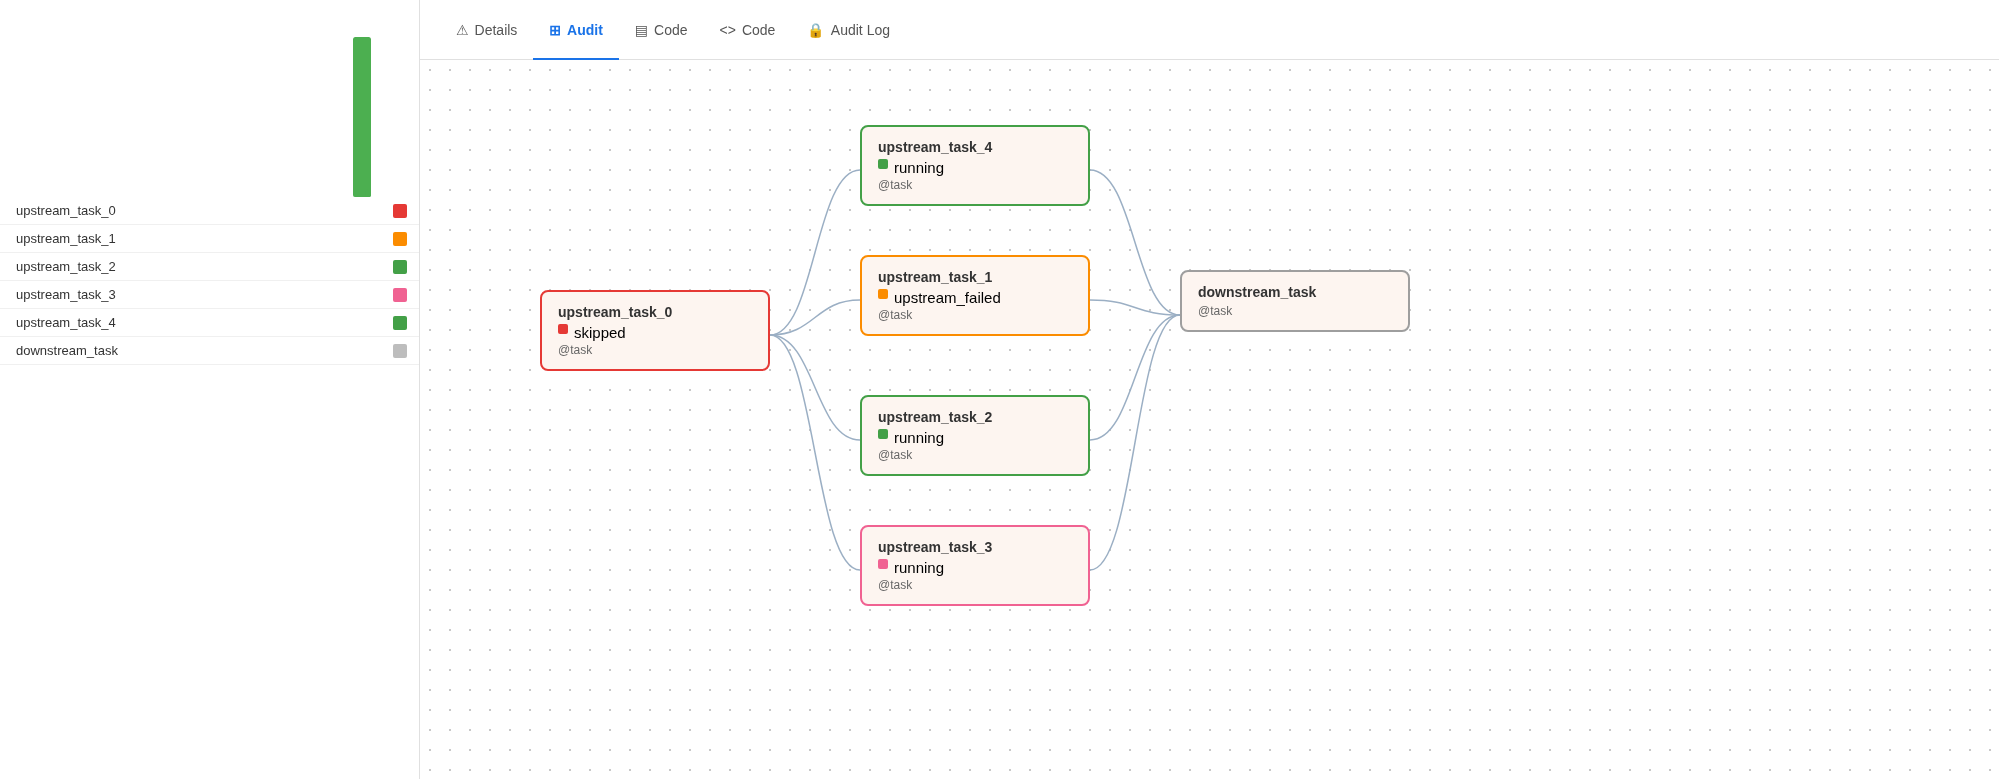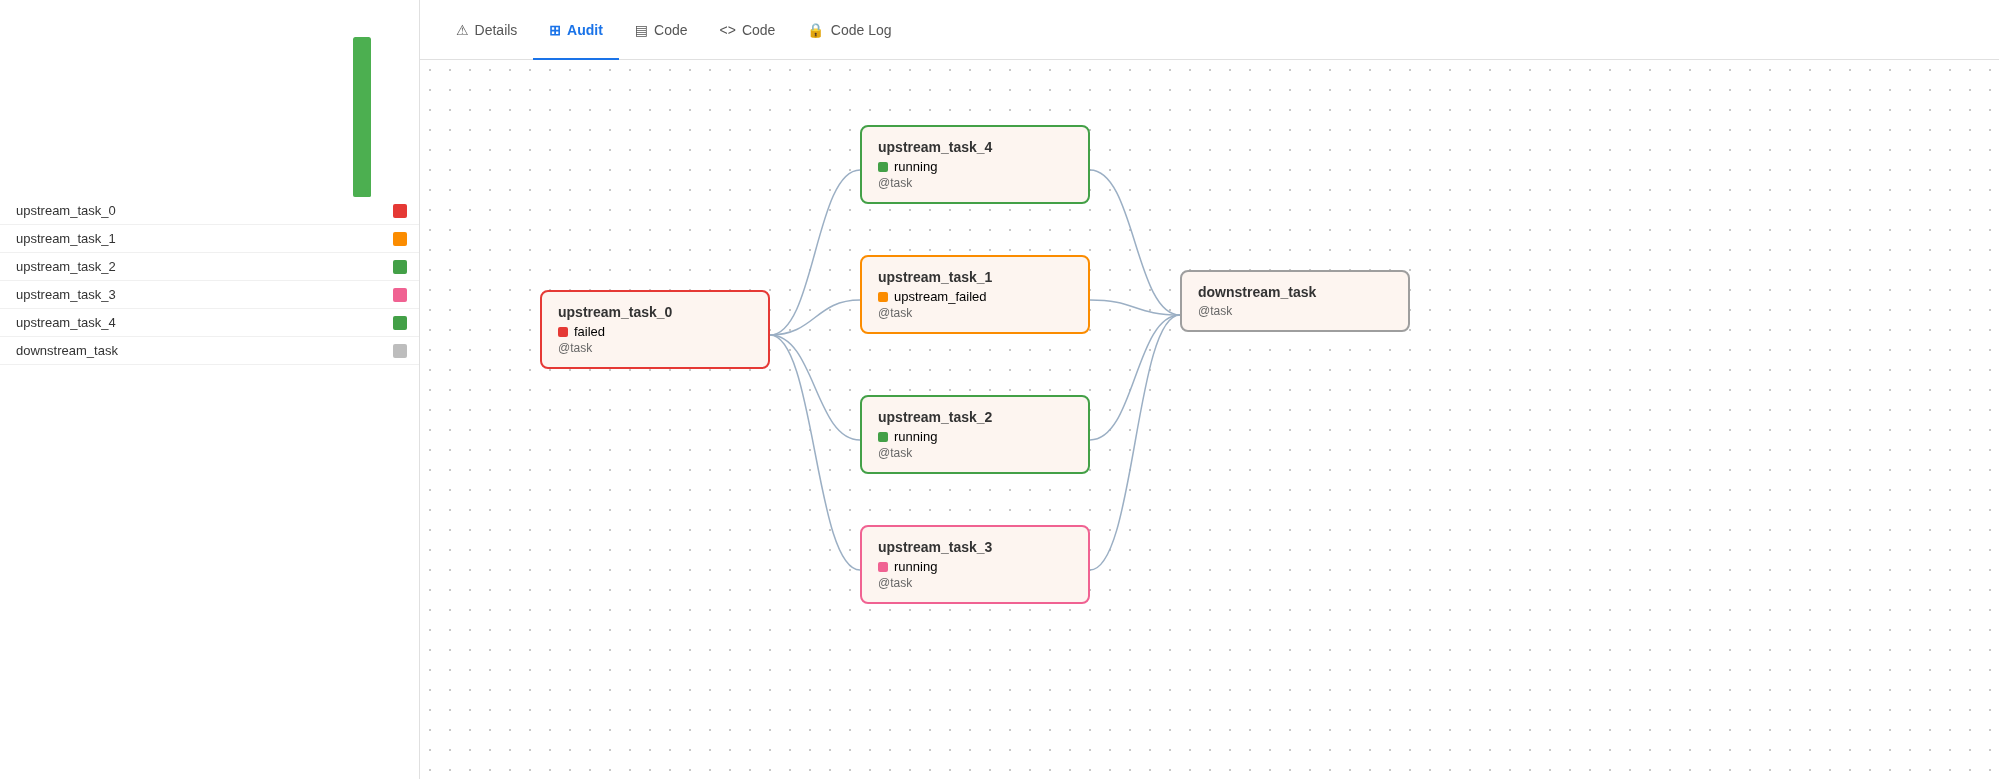--- a/index.html
+++ b/index.html
@@ -175,23 +175,22 @@
 
     .task-node-title {
       font-size: 14px;
       font-weight: 600;
       color: #333;
       margin-bottom: 4px;
     }
 
     .task-node-status {
       display: flex;
-      align-items: center;
       gap: 6px;
-      font-size: 13px;
+      font-size: 15px;
       margin-bottom: 2px;
     }
 
     .status-dot {
       width: 10px;
       height: 10px;
       border-radius: 2px;
       flex-shrink: 0;
     }
 
@@ -272,40 +271,40 @@
       <div class="tab">
         <span class="tab-icon">▤</span>
         <span>Code</span>
       </div>
       <div class="tab">
         <span class="tab-icon">&lt;&gt;</span>
         <span>Code</span>
       </div>
       <div class="tab">
         <span class="tab-icon">🔒</span>
-        <span>Code Log</span>
+        <span>Audit Log</span>
       </div>
     </div>
 
   <div class="graph-area" id="graph-area-container">
     <svg class="connector-svg" id="connector-svg">
         <path d="M 350 275 C 395 275, 395 110, 440 110" stroke="#9bafc4" stroke-width="1.5" fill="none"></path>
         <path d="M 350 275 C 395 275, 395 240, 440 240" stroke="#9bafc4" stroke-width="1.5" fill="none"></path>
         <path d="M 350 275 C 395 275, 395 380, 440 380" stroke="#9bafc4" stroke-width="1.5" fill="none"></path>
         <path d="M 350 275 C 395 275, 395 510, 440 510" stroke="#9bafc4" stroke-width="1.5" fill="none"></path>
         <path d="M 670 110 C 715 110, 715 255, 760 255" stroke="#9bafc4" stroke-width="1.5" fill="none"></path>
         <path d="M 670 240 C 715 240, 715 255, 760 255" stroke="#9bafc4" stroke-width="1.5" fill="none"></path>
         <path d="M 670 380 C 715 380, 715 255, 760 255" stroke="#9bafc4" stroke-width="1.5" fill="none"></path>
         <path d="M 670 510 C 715 510, 715 255, 760 255" stroke="#9bafc4" stroke-width="1.5" fill="none"></path>
       </svg>
   <div class="task-node" style="left: 120px; top: 230px; border: 2px solid rgb(229, 57, 53); min-width: 230px;">
         <div class="task-node-title">upstream_task_0</div>
         <div class="task-node-status">
           <div class="status-dot" style="background-color: rgb(229, 57, 53);"></div>
-          <span>failed</span>
+          <span>skipped</span>
         </div>
         <div class="task-node-type">@task</div>
       </div>
       <div class="task-node" style="left: 440px; top: 195px; border: 2px solid rgb(251, 140, 0); min-width: 230px;">
         <div class="task-node-title">upstream_task_1</div>
         <div class="task-node-status">
           <div class="status-dot" style="background-color: rgb(251, 140, 0);"></div>
           <span>upstream_failed</span>
         </div>
         <div class="task-node-type">@task</div>

